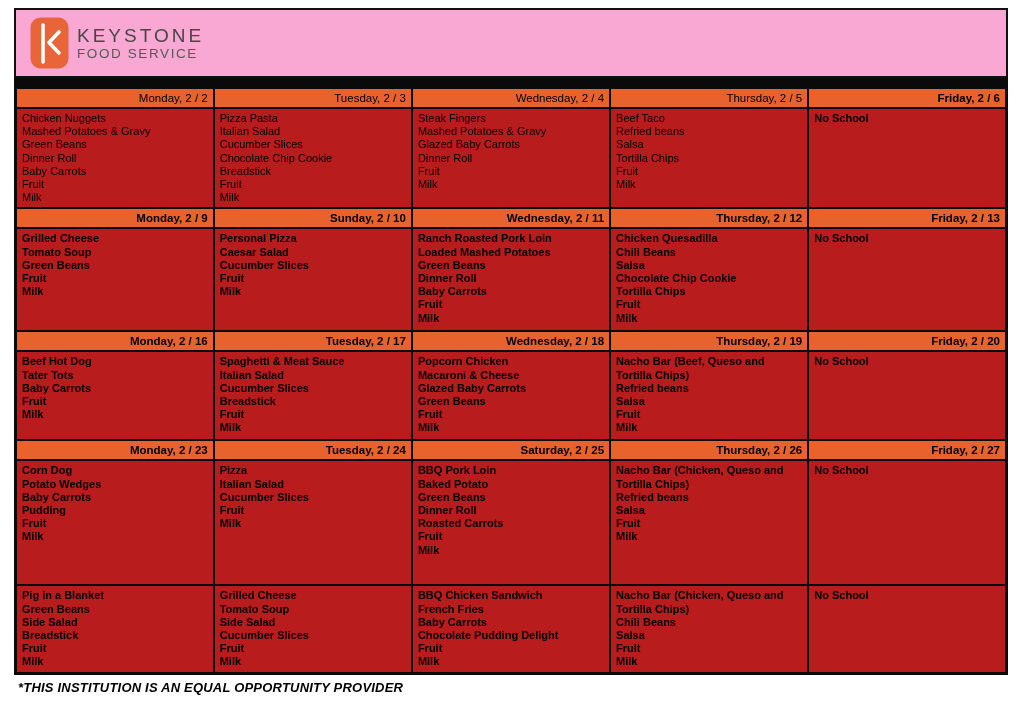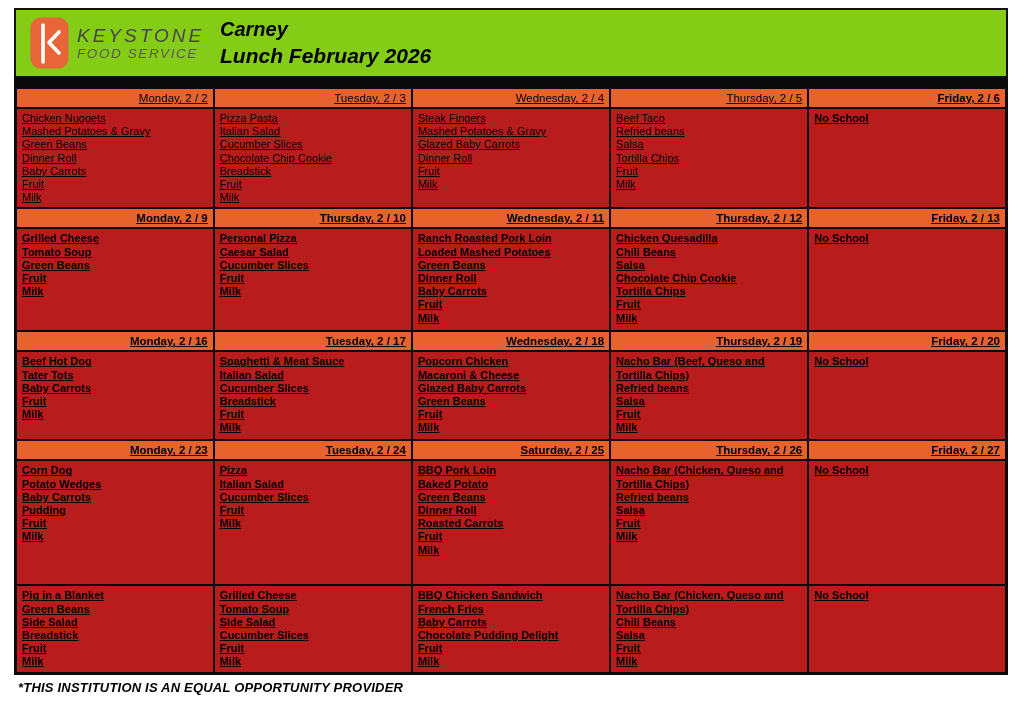--- a/index.html
+++ b/index.html
@@ -11,22 +11,21 @@
     overflow: hidden;
   }
   .page { position: relative; width: 994px; margin: 8px 16px 0 14px; }
 
   
   .masthead {
     border: 2px solid #111;
     height: 70px;
     display: flex;
     align-items: center;
-    background: #84cc16;
-    font-style: italic;
+    background: #f9a8d4;
   }
   .brand { display: flex; align-items: center; padding-left: 14px; width: 192px; }
   .logo-mark { width: 39px; height: 52px; flex: 0 0 39px; }
   .brand-text { margin-left: 8px; }
   .brand-line1 {
     font-size: 19px; letter-spacing: 3px; color: #474747;
     font-weight: 400; line-height: 21px; white-space: nowrap;
   }
   .brand-line2 {
     font-size: 13.5px; letter-spacing: 1.6px; color: #585858;
@@ -38,21 +37,20 @@
 
   
   .heavy-bar { height: 8px; background: #0a0a0a; }
 
   
   table.menu {
     width: 100%;
     border-collapse: collapse;
     table-layout: fixed;
     border: 3px solid #0a0a0a;
-    text-decoration: underline;
   }
   table.menu td {
     border: 2px solid #0a0a0a;
     vertical-align: top;
   }
   td.day-header {
     background: #e8622e;
     text-align: right;
     font-size: 11.5px;
     padding: 3px 5px 3px 2px;
@@ -88,24 +86,20 @@
       <svg class="logo-mark" viewBox="0 0 39 52" xmlns="http://www.w3.org/2000/svg">
         <rect x="0.5" y="0.5" width="38" height="51" rx="10" ry="10" fill="#e8653a"></rect>
         <line x1="13" y1="8" x2="13" y2="45" stroke="#ffffff" stroke-width="3.6" stroke-linecap="round"></line>
         <polyline points="29,15 19,25.5 29,36" fill="none" stroke="#ffffff" stroke-width="3.6" stroke-linecap="round" stroke-linejoin="round"></polyline>
       </svg>
       <div class="brand-text">
         <div class="brand-line1">KEYSTONE</div>
         <div class="brand-line2">FOOD SERVICE</div>
       </div>
     </div>
-    <div class="titles">
-      <div class="title-school">Carney</div>
-      <div class="title-menu">Lunch February 2026</div>
-    </div>
   </div>
 
   <div class="heavy-bar"></div>
 
   <table class="menu">
     <tbody>
         <tr>
           <td class="day-header">Monday, 2 / 2</td>
           <td class="day-header">Tuesday, 2 / 3</td>
           <td class="day-header">Wednesday, 2 / 4</td>
@@ -146,21 +140,21 @@
             <div class="menu-item">Tortilla Chips</div>
             <div class="menu-item">Fruit</div>
             <div class="menu-item">Milk</div>
           </td>
           <td class="menu-cell b">
             <div class="menu-item">No School</div>
           </td>
         </tr>
         <tr>
           <td class="day-header b">Monday, 2 / 9</td>
-          <td class="day-header b">Thursday, 2 / 10</td>
+          <td class="day-header b">Sunday, 2 / 10</td>
           <td class="day-header b">Wednesday, 2 / 11</td>
           <td class="day-header b">Thursday, 2 / 12</td>
           <td class="day-header b">Friday, 2 / 13</td>
         </tr>
         <tr style="height: 103px;">
           <td class="menu-cell b">
             <div class="menu-item">Grilled Cheese</div>
             <div class="menu-item">Tomato Soup</div>
             <div class="menu-item">Green Beans</div>
             <div class="menu-item">Fruit</div>

